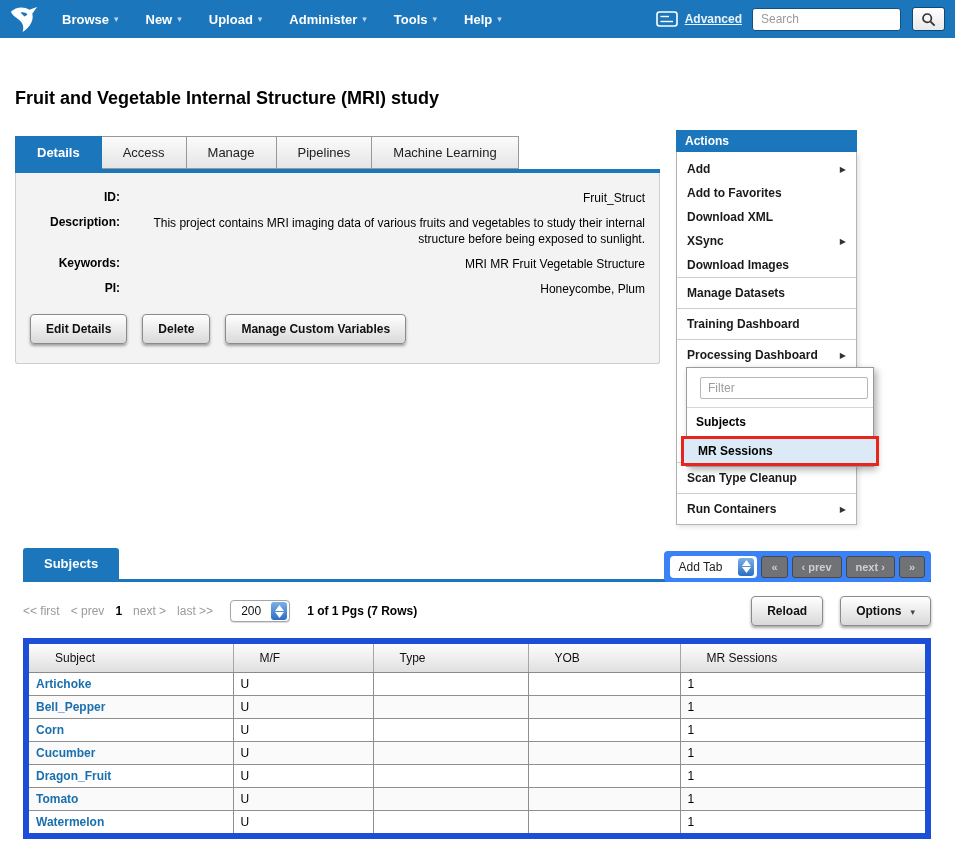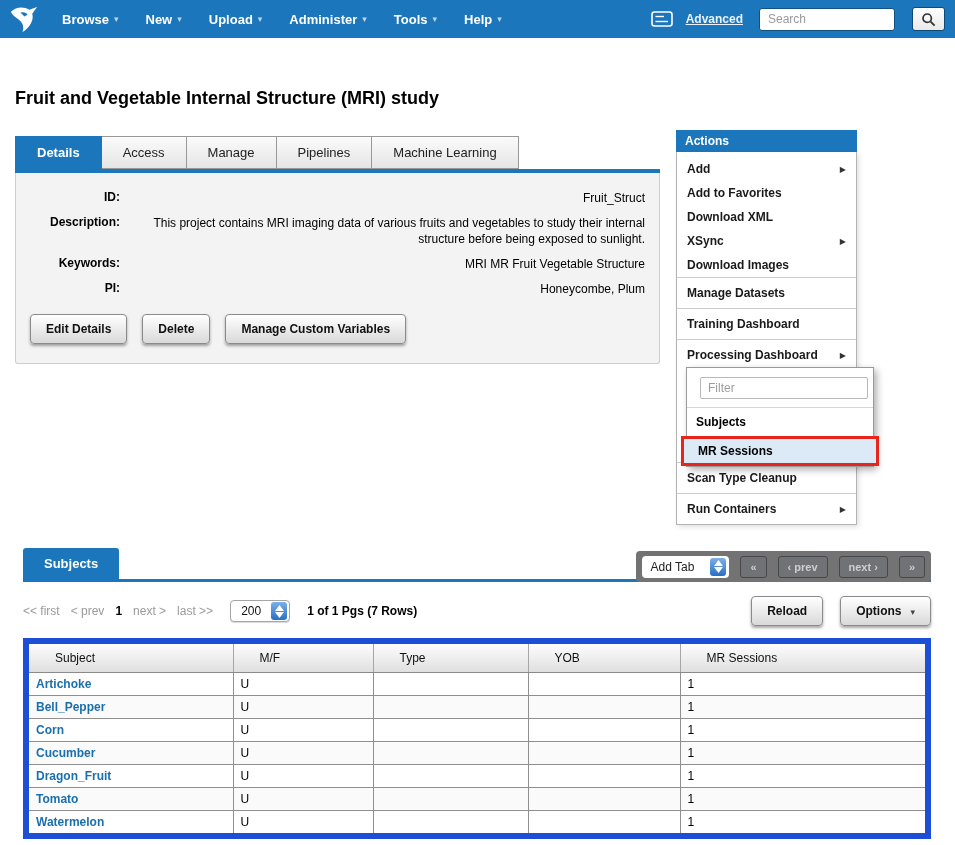--- a/index.html
+++ b/index.html
@@ -8,24 +8,24 @@
     width:955px; height:845px; position:relative; overflow:hidden;
     font-family:"Liberation Sans","DejaVu Sans",sans-serif; color:#000;
   }
 
   
   .navbar { height:38px; background:#1c76bc; display:flex; align-items:center; padding:0 10px 0 8px; }
   .logo { width:44px; display:flex; align-items:center; cursor:pointer; }
   .menus { display:flex; align-items:center; gap:27px; margin-left:10px; }
   .menu { color:#fff; font-weight:bold; font-size:13px; display:flex; align-items:center; gap:5px; cursor:pointer; white-space:nowrap; }
   .menu .caret { font-size:9px; color:#b9d6ee; line-height:1; }
-  .nav-right { margin-left:auto; display:flex; align-items:center; gap:13px; }
+  .nav-right { margin-left:auto; display:flex; align-items:center; gap:7px; }
   .adv-icon { display:flex; align-items:center; cursor:pointer; }
   .adv-link { color:#eaf2fa; font-size:12px; font-weight:bold; text-decoration:underline; cursor:pointer; margin-right:3px; }
-  .search-input { width:136px; height:23px; border:1px solid #11507f; border-radius:3px; padding:0 8px; font-size:12px; font-family:inherit; color:#444; outline:none; }
+  .search-input { width:149px; height:23px; border:1px solid #11507f; border-radius:3px; padding:0 8px; font-size:12px; font-family:inherit; color:#444; outline:none; }
   .search-input::placeholder { color:#9a9a9a; }
   .search-btn { width:33px; height:24px; margin-left:4px; background:linear-gradient(#ffffff,#e9e9e9); border:1px solid #0f4a77; border-radius:3px; display:flex; align-items:center; justify-content:center; cursor:pointer; }
 
   
   .page-title { margin:50px 0 0 15px; font-size:18px; font-weight:bold; color:#000; }
   .tabs { display:flex; margin:27px 0 0 15px; }
   .tab { background:linear-gradient(#fbfbfb,#e5e5e5); border:1px solid #989898; padding:8px 21px; font-size:13px; color:#222; cursor:pointer; white-space:nowrap; }
   .tab + .tab { border-left:none; }
   .tab.active { background:#1c76bc; border-color:#1c76bc; color:#fff; font-weight:bold; }
   .tab-underline { margin-left:15px; width:645px; height:4px; background:#1c76bc; }
@@ -52,22 +52,22 @@
                   border-radius:2px; padding:0 7px; font-size:12px; font-family:inherit; outline:none; }
   .filter-input::placeholder { color:#9d9d9d; }
   .submenu-item { border-top:1px solid #d6d6d6; padding:7px 9px; font-weight:bold; cursor:pointer; }
   .submenu-item.hl { background:#dceaf7; border:3px solid #e8251d; margin:0 -6px; padding:5px 14px; }
 
   
   .bottom { position:absolute; top:551px; left:23px; width:908px; }
   .sub-tabrow { position:relative; height:31px; border-bottom:3px solid #1c76bc; }
   .sub-tab { position:absolute; left:0; bottom:0; background:#1c76bc; color:#fff; font-weight:bold; font-size:13px;
              padding:8px 21px; border-radius:3px 3px 0 0; cursor:pointer; }
-  .tab-controls { position:absolute; right:0; top:0; height:31px; background:#737373; border-radius:4px;
-                  display:flex; align-items:center; gap:11px; padding:0 6px; }
+  .tab-controls { position:absolute; right:0; top:0; height:31px; background:#3b82f6; border-radius:4px;
+                  display:flex; align-items:center; gap:4px; padding:0 6px; }
   .addtab-select { background:#fff; border-radius:4px; height:22px; display:flex; align-items:center; font-size:12px;
                    padding:0 3px 0 9px; gap:16px; color:#222; cursor:pointer; }
   .stepper { width:16px; height:18px; background:linear-gradient(#7cb0e8,#2a6fc4); border-radius:3px;
              display:flex; flex-direction:column; align-items:center; justify-content:center; gap:1px; }
   .stepper svg { display:block; }
   .pgbtn { height:22px; background:#717276; border:1px solid #46474a; border-radius:3px; color:#cfcfcf;
            font-size:11px; font-weight:bold; padding:0 9px; display:flex; align-items:center; cursor:pointer; white-space:nowrap; }
 
   .pager { display:flex; align-items:center; margin:14px 0 12px; font-size:12px; color:#9a9a9a; }
   .plink { margin-right:11px; cursor:pointer; white-space:nowrap; }

